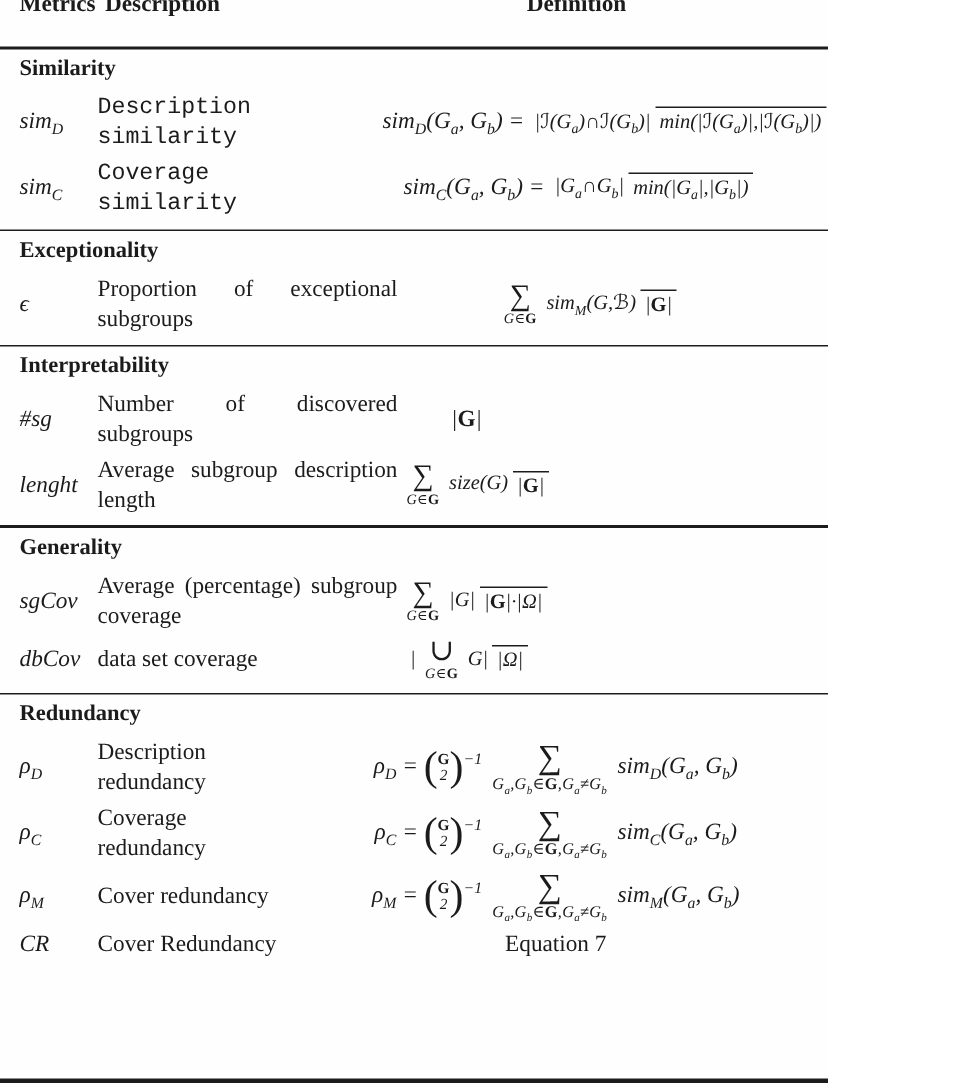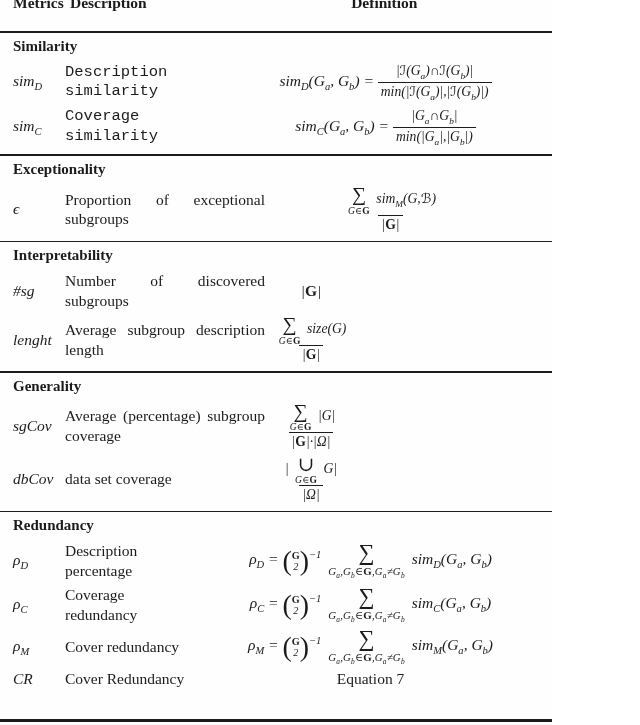--- a/index.html
+++ b/index.html
@@ -30,21 +30,21 @@
   
   .sec-similarity .desc { width:110px;font-family:Liberation Mono, monospace; }
   .sec-similarity .def { padding-left:80px; }
   .sec-interpretability .def, .sec-generality .def { padding-right:195px; }
   .sec-redundancy .desc { width:128px; }
   .sec-redundancy .def { padding-right:10px; padding-left:6px; }
 
   sub { font-size:0.68em; }
   .bexp { font-size:0.68em; vertical-align:super; font-style:italic; }
 
-  .frac { display:inline-flex; flex-direction:column; align-items:center; vertical-align:middle; font-size:0.88em; line-height:1.3; }
+  .frac { display:inline-flex; align-items:center; vertical-align:middle; font-size:0.88em; line-height:1.3; }
   .frac .num { padding:0 3px; }
   .frac .den { border-top:1.3px solid #1c1c1c; padding:0 3px; }
 
   .sum { display:inline-flex; flex-direction:column; align-items:center; vertical-align:middle; line-height:1; margin:0 3px; }
   .sum .sg { font-size:1.45em; font-style:normal; }
   .sum .sb { font-size:0.70em; margin-top:1px; letter-spacing:0.2px; }
 
   .binom { display:inline-flex; align-items:center; vertical-align:middle; line-height:1; }
   .binom .bp { font-size:1.8em; font-style:normal; font-weight:400; }
   .binom .bs { display:inline-flex; flex-direction:column; align-items:center; font-size:0.66em; line-height:1.08; }
@@ -152,21 +152,21 @@
           </span></span>
     </div>
   </div>
 
   <div class="rule"></div>
 
   <div class="section sec-redundancy">
     <div class="section-title">Redundancy</div>
     <div class="row">
       <span class="metric">ρ<sub>D</sub></span>
-      <span class="desc">Description percentage</span>
+      <span class="desc">Description redundancy</span>
       <span class="def">ρ<sub>D</sub> = <span class="binom">
             <span class="bp">(</span>
             <span class="bs">
               <span class="bb">G</span>
               <span>2</span>
             </span>
             <span class="bp">)</span>
           </span><sup class="bexp">−1</sup> <span class="sum">
             <span class="sg">∑</span>
             <span class="sb">G<sub>a</sub>,G<sub>b</sub>∈<span class="bb">G</span>,G<sub>a</sub>≠G<sub>b</sub></span>

